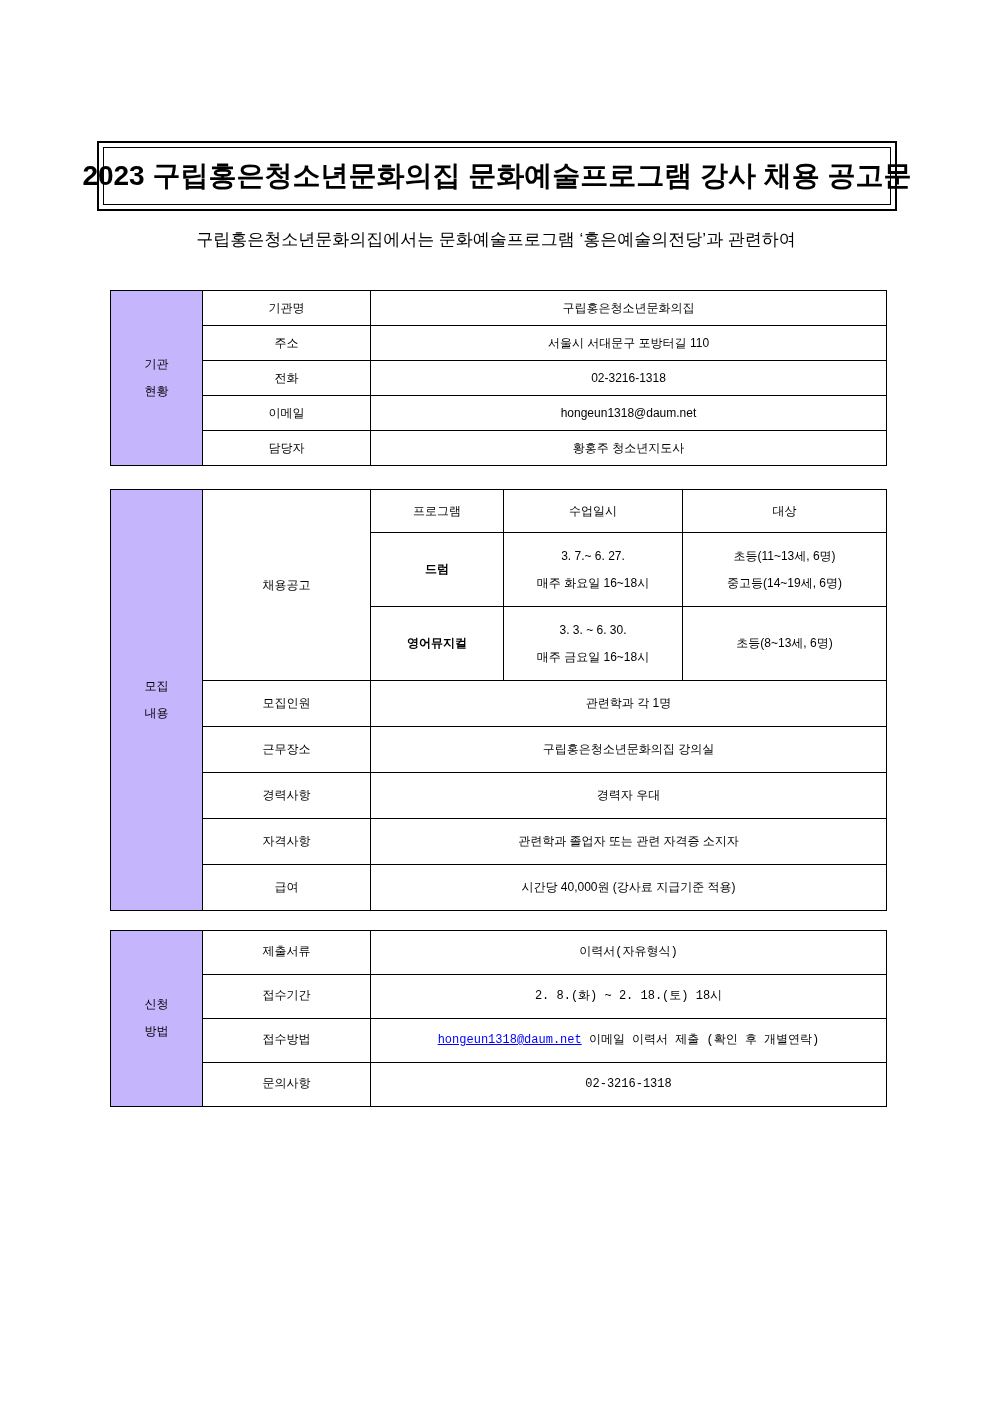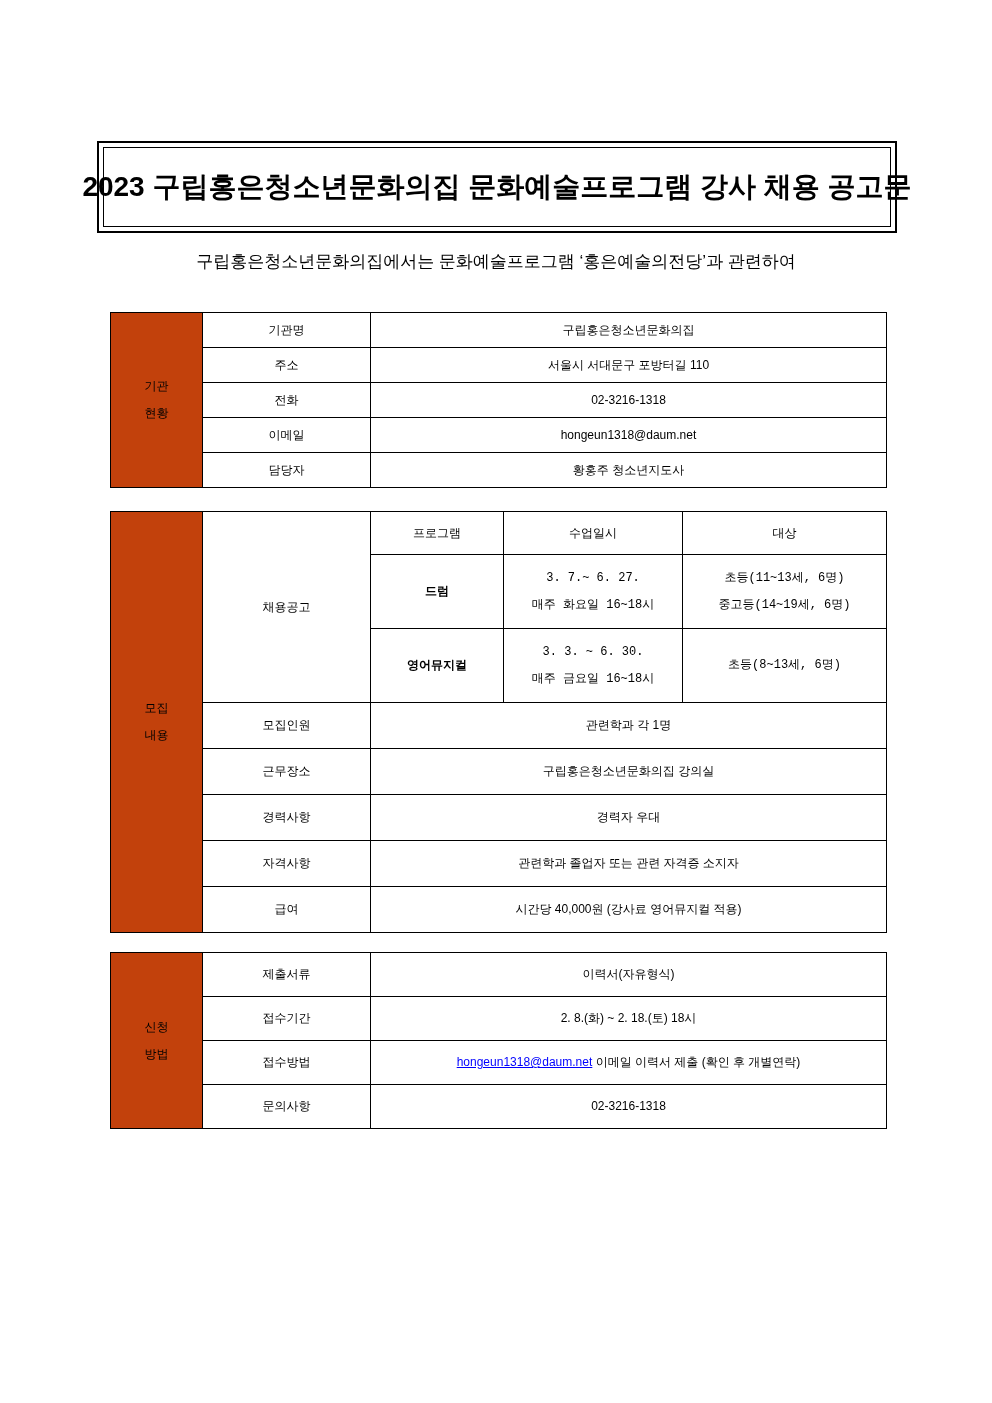--- a/index.html
+++ b/index.html
@@ -7,21 +7,21 @@
     margin: 0; padding: 0;
     width: 992px; height: 1403px;
     background: #ffffff;
     color: #000000;
     font-family: "Liberation Sans", sans-serif;
     overflow: hidden;
     word-break: keep-all;
   }
   .title-box {
     margin: 141px 0 0 97px;
-    width: 800px; height: 92px;
+    width: 800px; height: 70px;
     border: 2px solid #000;
     padding: 4px;
   }
   .title-inner {
     width: 100%; height: 100%;
     border: 1px solid #000;
     display: flex; align-items: center; justify-content: center;
   }
   .doc-title {
     margin: 0;
@@ -43,36 +43,35 @@
   }
   .doc-table td {
     border: 1.5px solid #000;
     font-size: 12px;
     text-align: center;
     vertical-align: middle;
     padding: 0 4px;
     line-height: 27px;
   }
   .section-cell {
-    background: #c2410c;
+    background: #c4b5fd;
     line-height: 29px;
   }
   .org-table { margin-top: 36px; }
   .org-table td { height: 35px; }
   .recruit-table { margin-top: 23px; }
   .recruit-table tr.header-row td { height: 43px; }
   .recruit-table tr.program-row td { height: 74px; }
   .recruit-table tr.value-row td { height: 46px; }
   .apply-table { margin-top: 19px; }
-  .apply-table td { height: 44px; }
+  .apply-table td { height: 44px; font-family: Liberation Mono, monospace; }
   .cell-left {
     text-align: left;
     padding-left: 13px;
     line-height: 29px;
-    font-family: Liberation Mono, monospace;
   }
   .program-name { font-weight: bold; }
   .email-link {
     color: #0000ff;
     text-decoration: underline;
     cursor: pointer;
   }
 </style>
 </head>
 <body>
@@ -174,21 +173,21 @@
       <tr class="value-row">
         <td>경력사항</td>
         <td colspan="3">경력자 우대</td>
       </tr>
       <tr class="value-row">
         <td>자격사항</td>
         <td colspan="3">관련학과 졸업자 또는 관련 자격증 소지자</td>
       </tr>
       <tr class="value-row">
         <td>급여</td>
-        <td colspan="3">시간당 40,000원 (강사료 영어뮤지컬 적용)</td>
+        <td colspan="3">시간당 40,000원 (강사료 지급기준 적용)</td>
       </tr>
     </tbody>
   </table>
 
   <table class="doc-table apply-table">
     <colgroup>
         <col style="width:92px">
         <col style="width:168px">
         <col style="width:516px">
       </colgroup>

